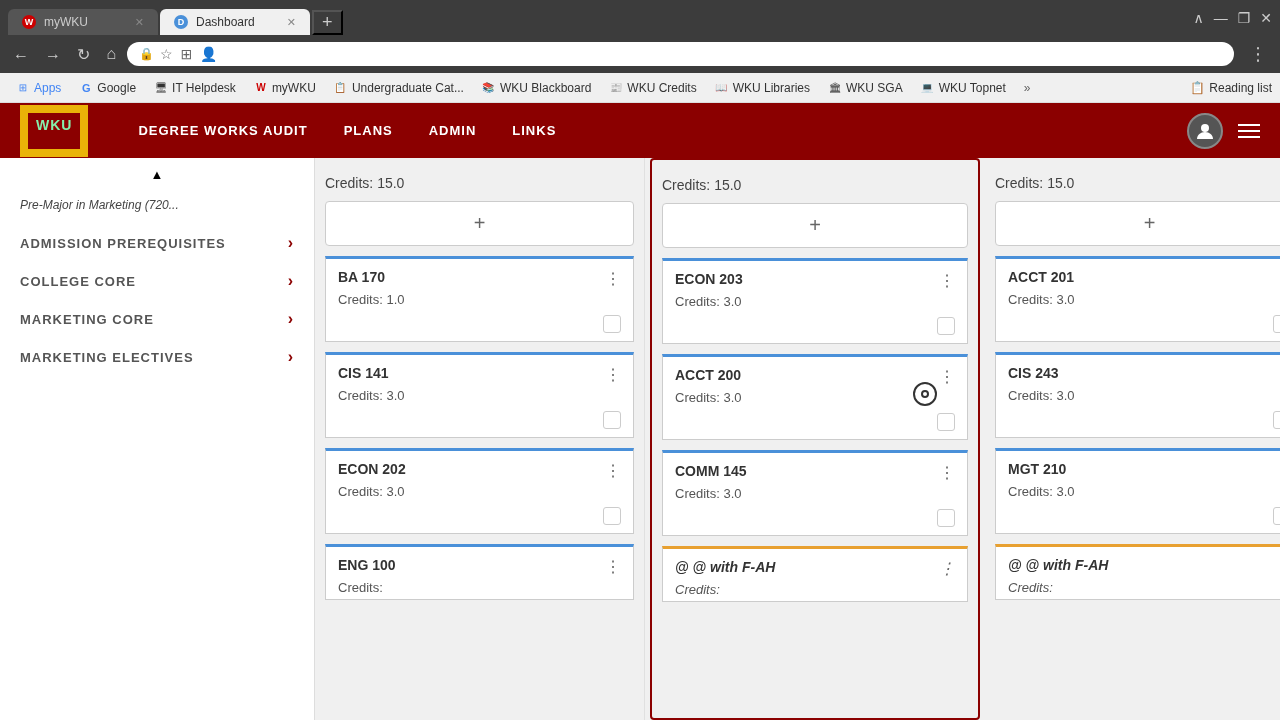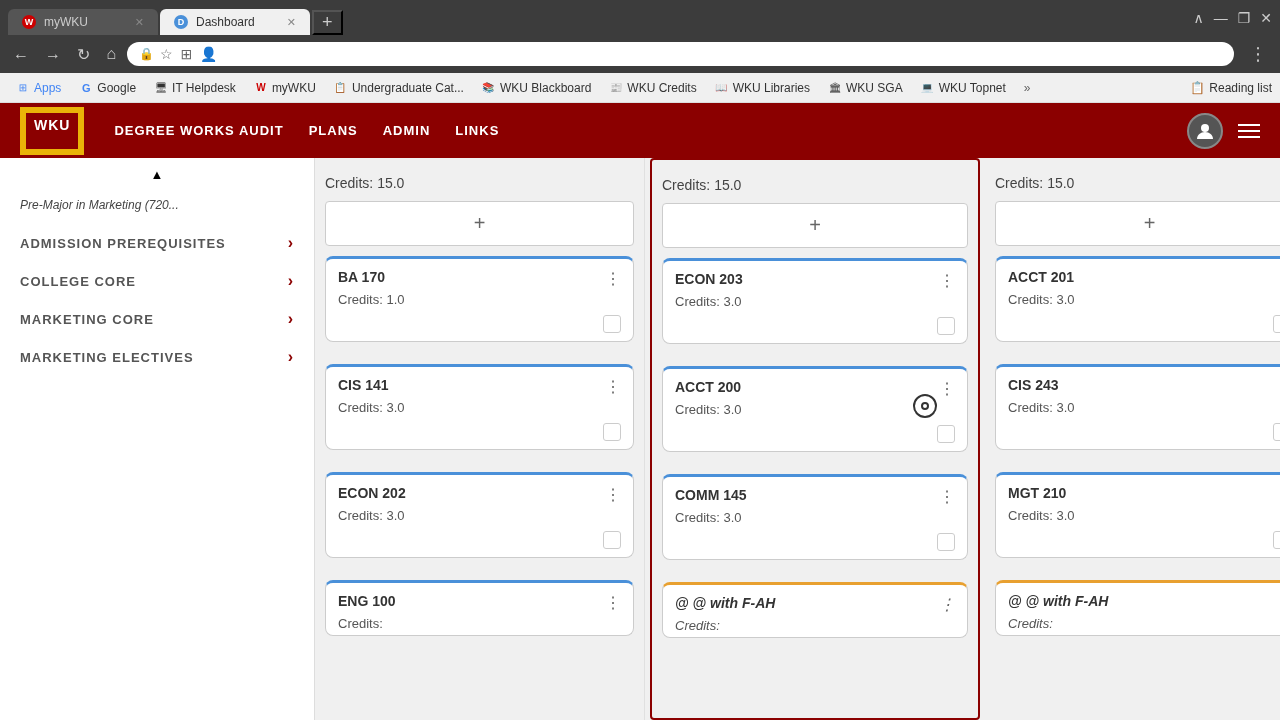--- a/index.html
+++ b/index.html
@@ -25,23 +25,23 @@
 
     
     .bookmarks-bar { background: #f0f0f0; height: 30px; display: flex; align-items: center; padding: 0 8px; gap: 2px; border-bottom: 1px solid #ddd; font-size: 12px; }
     .bookmark-item { display: flex; align-items: center; gap: 4px; padding: 3px 8px; border-radius: 4px; cursor: pointer; color: #333; white-space: nowrap; }
     .bookmark-icon { width: 14px; height: 14px; display: inline-flex; align-items: center; justify-content: center; font-size: 10px; }
     .bm-apps { color: #4285f4; }
     .reading-list { margin-left: auto; display: flex; align-items: center; gap: 4px; color: #333; font-size: 12px; cursor: pointer; }
 
     
     .wku-header { background: #8b0000; height: 55px; display: flex; align-items: center; padding: 0 20px; gap: 30px; }
-    .wku-logo { color: #ffffff; font-size: 28px; font-weight: bold; border: 6px solid #eab308; padding: 2px 8px; letter-spacing: 1px; }
+    .wku-logo { color: #86efac; font-size: 28px; font-weight: bold; border: 8px solid #eab308; padding: 2px 8px; letter-spacing: 1px; }
     .wku-logo span { font-size: 14px; vertical-align: super; }
-    .header-nav { display: flex; gap: 25px; }
+    .header-nav { display: flex; gap: 36px; margin-left: 20px; }
     .header-nav-item { color: white; font-size: 13px; font-weight: bold; letter-spacing: 1px; cursor: pointer; text-transform: uppercase; }
     .header-right { margin-left: auto; display: flex; align-items: center; gap: 15px; }
     .user-icon { width: 36px; height: 36px; border-radius: 50%; background: #555; border: 2px solid #888; display: flex; align-items: center; justify-content: center; color: white; font-size: 18px; }
     .hamburger { display: flex; flex-direction: column; gap: 4px; cursor: pointer; }
     .hamburger span { width: 22px; height: 2px; background: white; }
 
     
     .main-area { display: flex; height: calc(720px - 35px - 38px - 30px - 55px); }
 
     
@@ -54,21 +54,21 @@
 
     
     .columns-container { display: flex; gap: 0; height: 100%; overflow-y: auto; padding: 0; }
     .plan-column { min-width: 330px; flex: 1; padding: 12px 10px; border-right: 1px solid #e0e0e0; }
     .plan-column.highlighted { border: 2px solid #8b0000; border-radius: 4px; margin: 0 5px; }
 
     .credits-header { font-size: 14px; color: #444; padding: 5px 0 10px; }
 
     .add-course-btn { width: 100%; background: white; border: 1px solid #ccc; border-radius: 4px; padding: 10px; font-size: 20px; color: #666; cursor: pointer; margin-bottom: 10px; text-align: center; }
 
-    .course-card { background: white; border: 1px solid #ccc; border-radius: 8px; margin-bottom: 22px; overflow: hidden; }
+    .course-card { background: white; border: 1px solid #ccc; border-radius: 0; margin-bottom: 10px; overflow: hidden; }
     .course-card.blue-top { border-top: 3px solid #4a90d9; }
     .course-card.orange-top { border-top: 3px solid #e8a030; font-style: italic; }
     .course-card-header { padding: 10px 12px 4px; display: flex; justify-content: space-between; align-items: flex-start; }
     .course-name { font-size: 14px; font-weight: bold; color: #333; }
     .course-credits { font-size: 13px; color: #555; padding: 0 12px 4px; }
     .more-icon { color: #666; font-size: 16px; cursor: pointer; }
     .course-footer { padding: 4px 12px 8px; display: flex; justify-content: flex-end; }
     .checkbox-placeholder { width: 18px; height: 18px; border: 1px solid #ccc; border-radius: 3px; }
 
     

